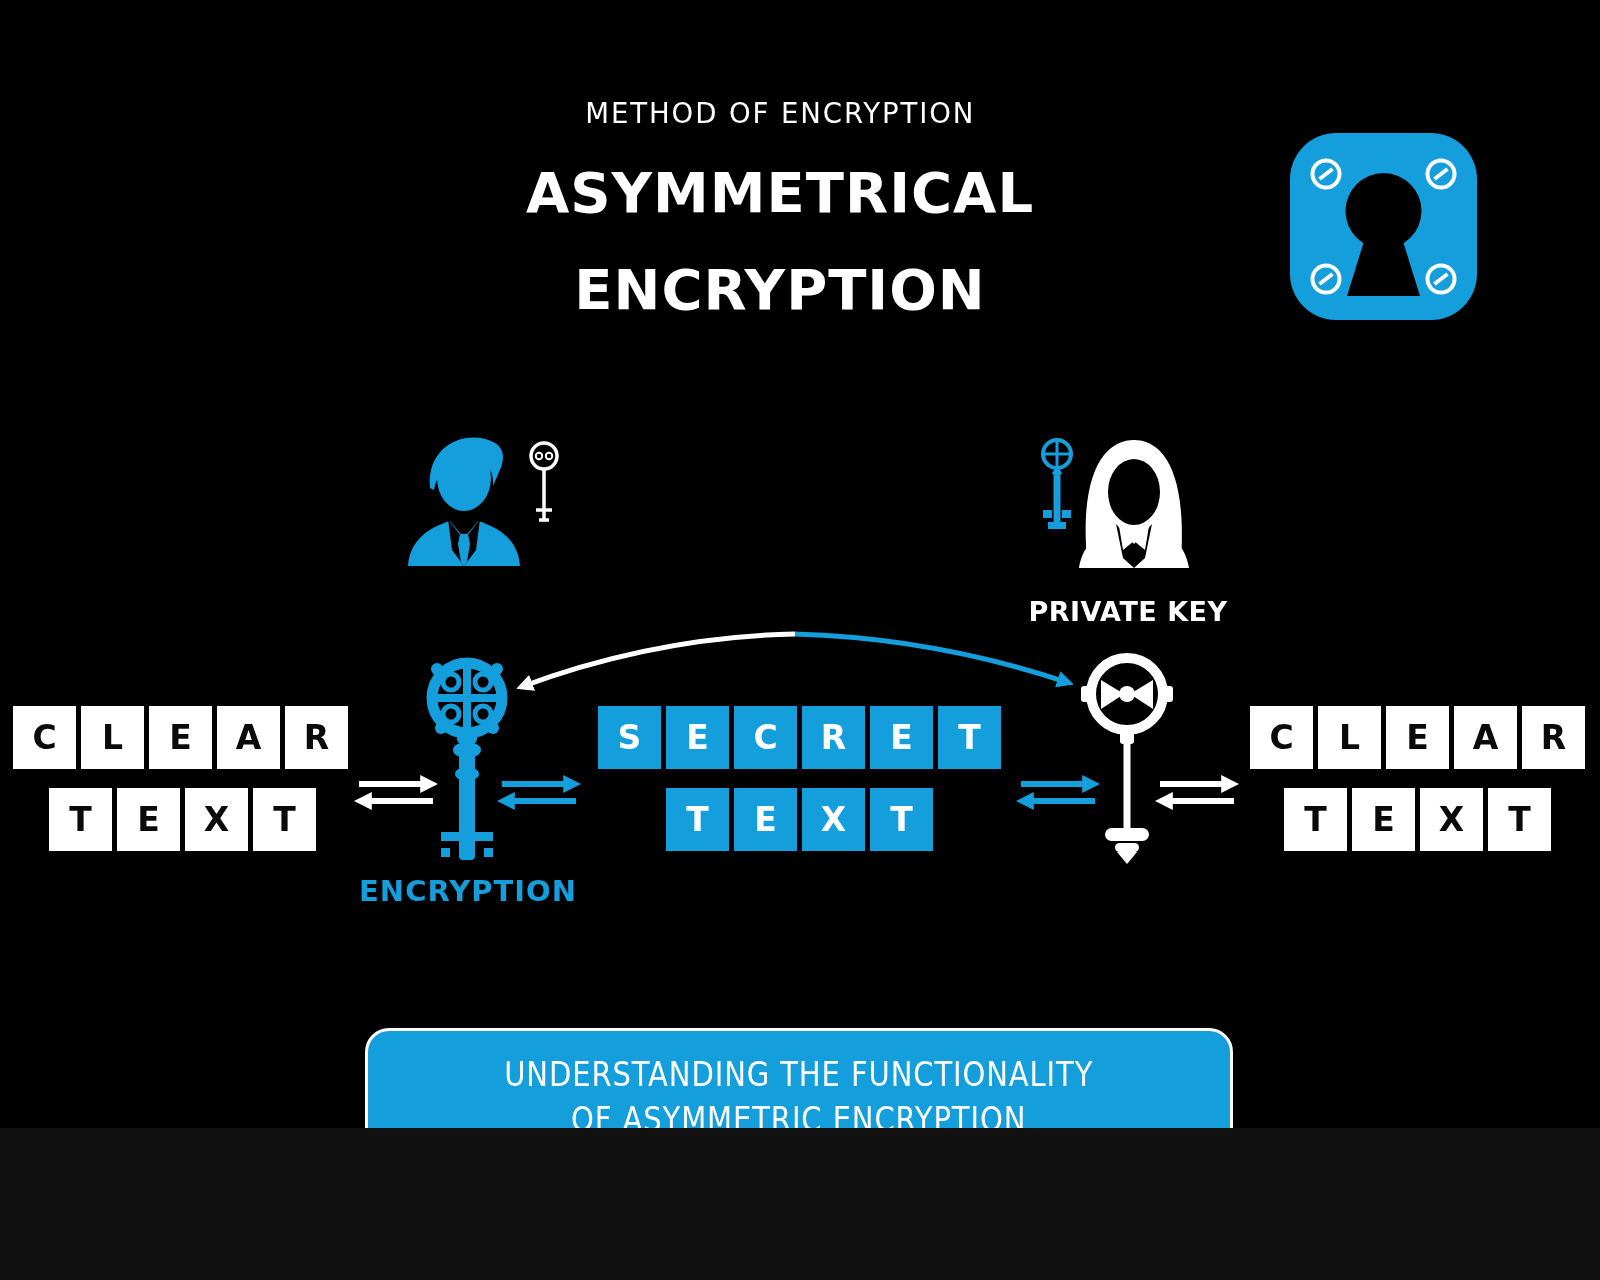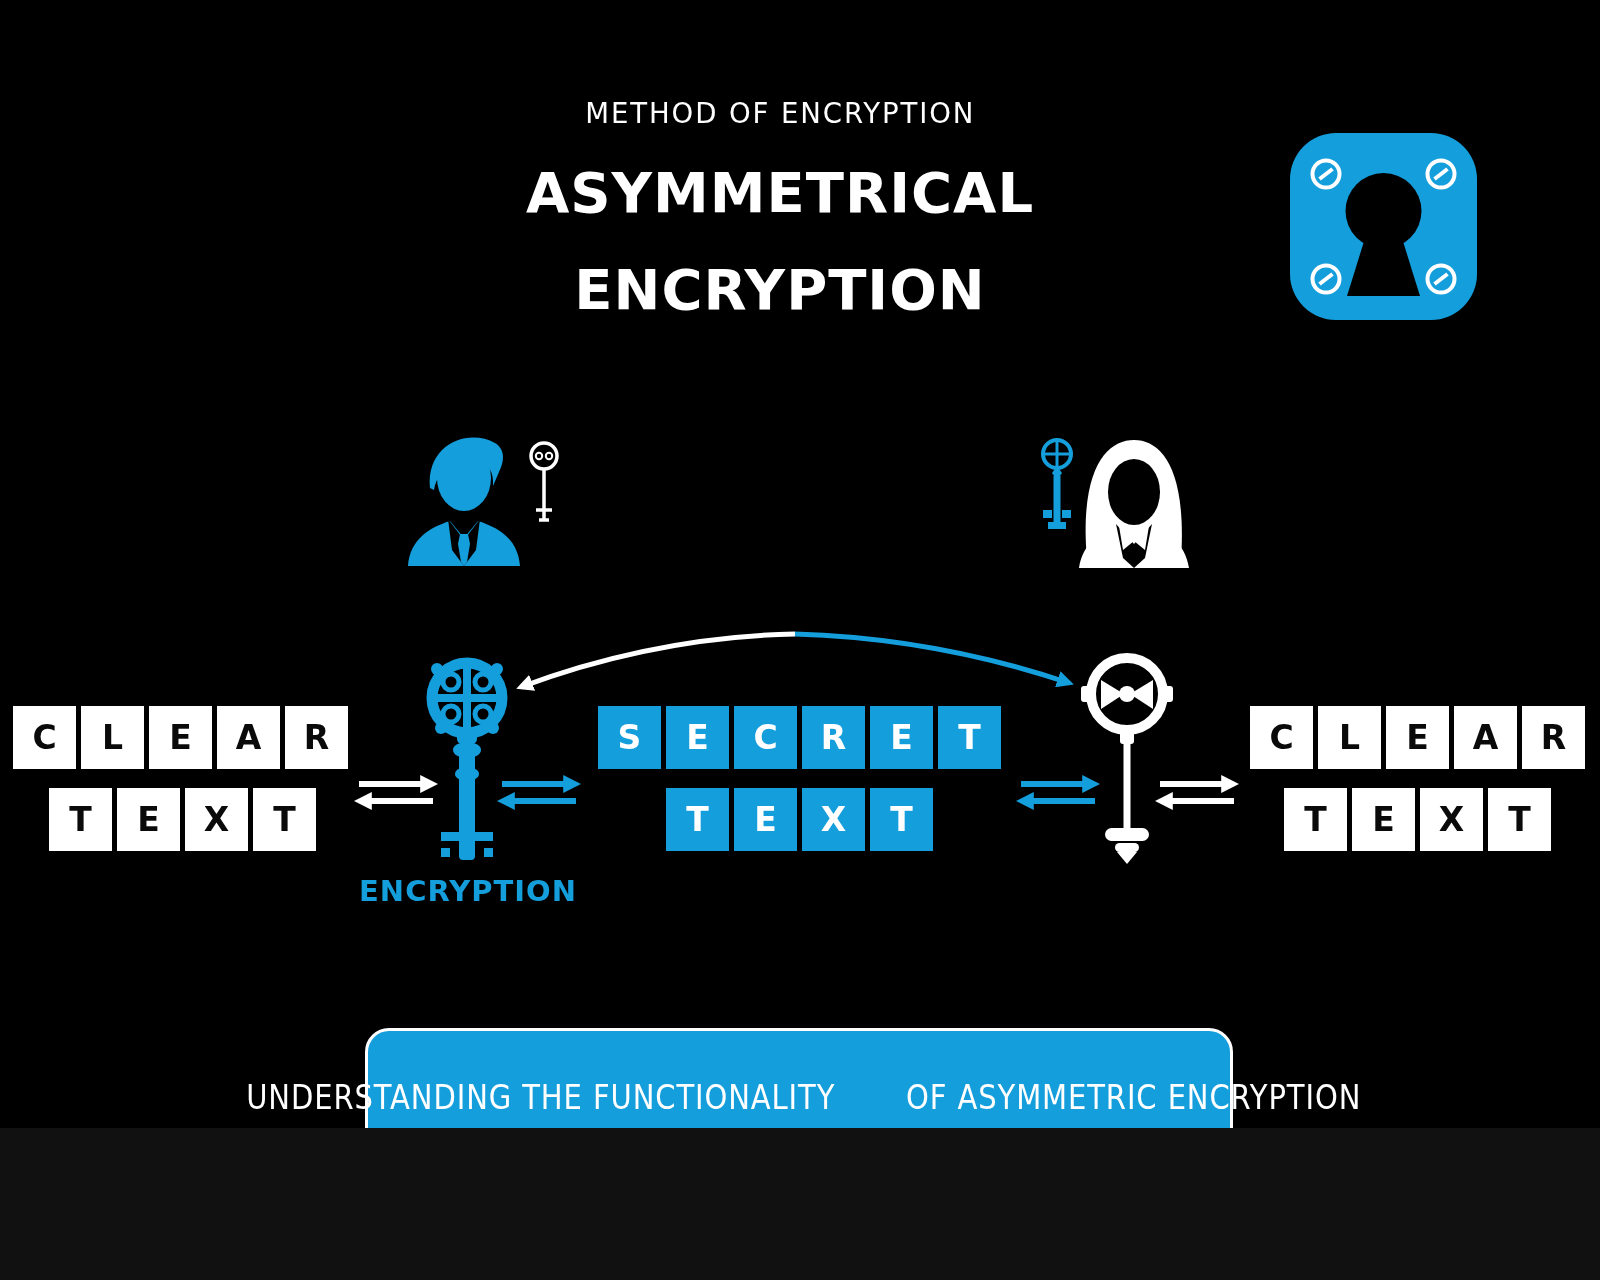--- a/index.html
+++ b/index.html
@@ -28,21 +28,21 @@
   .tile-row.r2{margin-top:19px;}
   .tile{width:63px;height:63px;display:flex;align-items:center;justify-content:center;
         font-size:33px;font-weight:700;}
   .tile.w{background:var(--white);color:#0a0a0a;}
   .tile.b{background:var(--blue);color:var(--white);}
   .off36{margin-left:36px;} .off68{margin-left:68px;} .off34{margin-left:34px;}
   
   .banner{
     left:365px;top:1028px;width:868px;height:138px;box-sizing:border-box;
     background:var(--blue);border:3px solid var(--white);border-radius:24px;
-    display:flex;flex-direction:row;align-items:center;justify-content:center;
+    display:flex;flex-direction:column;align-items:center;justify-content:center;
     color:var(--white);font-size:33px;font-weight:400;letter-spacing:1px;line-height:45px;
   }
   .banner span{display:inline-block;transform:scaleX(.88);white-space:nowrap;}
   svg{display:block;}
 </style>
 </head>
 <body>
 
 <div class="canvas">
 
@@ -103,20 +103,21 @@
     <g fill="#fff">
       <path d="M52,132 C44,40 72,12 99,12 C126,12 152,40 146,132 Z"></path>
       <path d="M44,140 C48,114 66,104 86,98 L99,112 L112,98 C132,104 150,114 154,140 Z"></path>
     </g>
     <ellipse cx="99" cy="64" rx="26" ry="33" fill="#000"></ellipse>
     <polygon points="81,96 99,116 117,96 110,130 99,140 88,130" fill="#000"></polygon>
     <polygon points="84,98 99,113 88,122" fill="#fff"></polygon>
     <polygon points="114,98 99,113 110,122" fill="#fff"></polygon>
   </svg>
 
+  <div class="abs actor-label white-text" style="left:978px">PRIVATE KEY</div>
 
   <svg class="abs" style="left:505px;top:622px" width="580" height="80" viewBox="0 0 580 80">
     <defs>
       <marker id="ahWS" viewBox="0 0 10 10" refX="7" refY="5" markerWidth="3.4" markerHeight="3.4" orient="auto-start-reverse">
           <path d="M0,0 L10,5 L0,10 Z" fill="#fff"></path>
         </marker>
       <marker id="ahBE" viewBox="0 0 10 10" refX="7" refY="5" markerWidth="3.4" markerHeight="3.4" orient="auto">
           <path d="M0,0 L10,5 L0,10 Z" fill="var(--blue)"></path>
         </marker>
     </defs>

